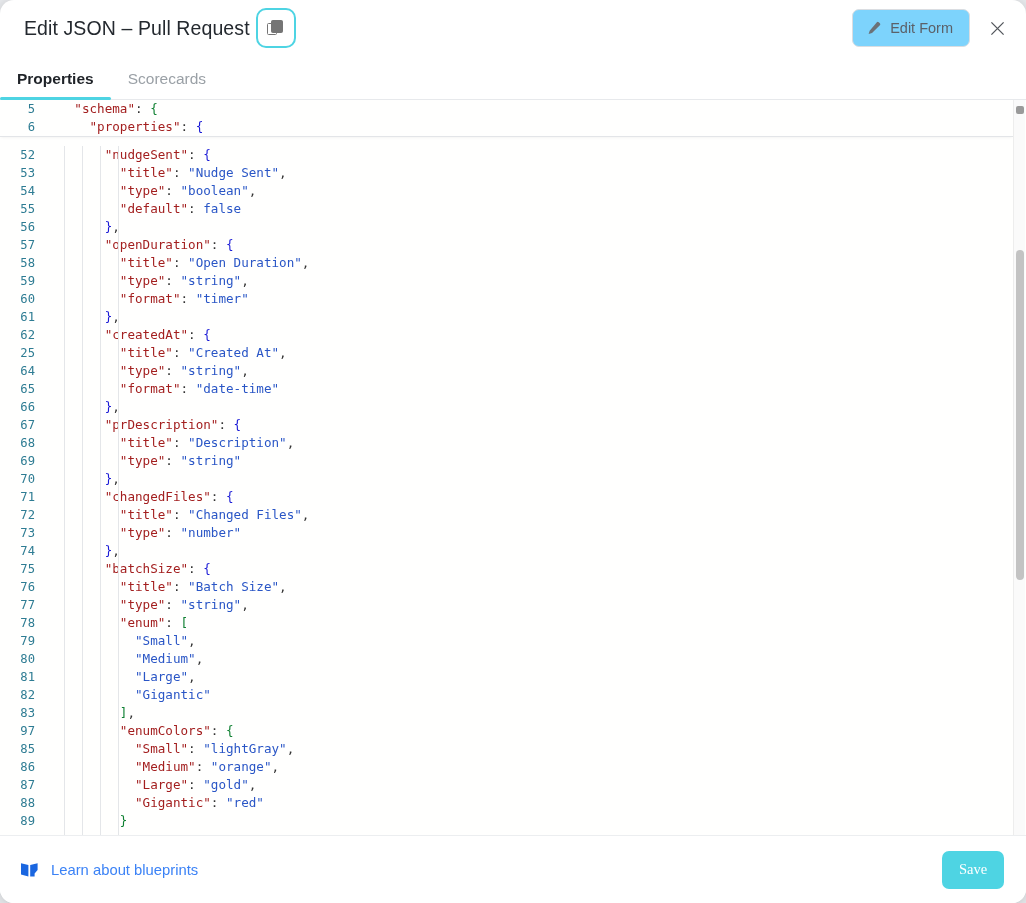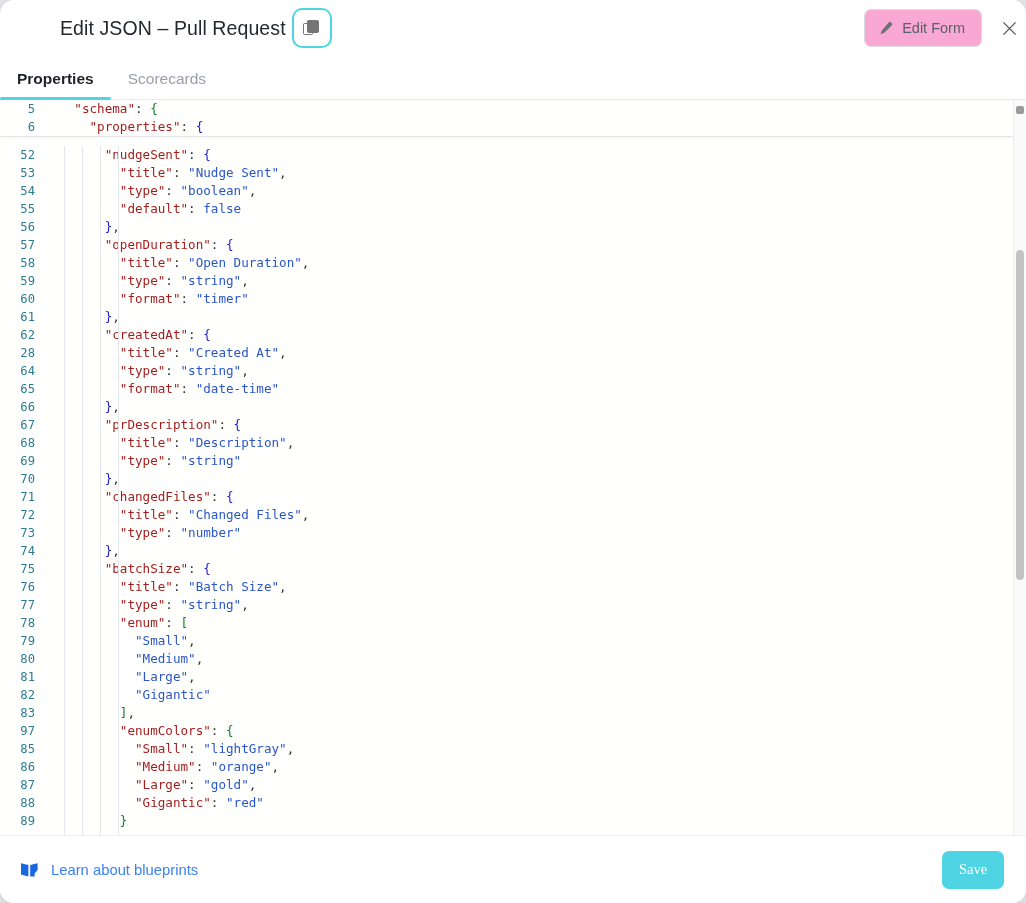--- a/index.html
+++ b/index.html
@@ -22,22 +22,21 @@
     flex-direction: column;
   }
 
   
   .hdr {
     position: relative;
     height: 56px;
     flex: 0 0 56px;
     display: flex;
     align-items: center;
-    padding: 0 2px 0 24px;
-    margin-left: 36px;
+    padding: 0 14px 0 24px;
   }
   .hdr-title {
     font-size: 19.5px;
     color: #24292f;
     letter-spacing: .1px;
     white-space: nowrap;
   }
   .copy-btn {
     margin-left: 6px;
     width: 40px; height: 40px;
@@ -59,21 +58,21 @@
   .hdr-right {
     margin-left: auto;
     display: flex; align-items: center; gap: 12px;
   }
   .edit-form-btn {
     height: 38px;
     padding: 0 16px 0 13px;
     display: flex; align-items: center; gap: 9px;
     border: 1px solid #dadde1;
     border-radius: 7px;
-    background: #f9a8d4;
+    background: #7dd3fc;
     font-size: 14.5px;
     color: #5b6169;
     cursor: pointer;
     white-space: nowrap;
   }
   .pencil { width: 15px; height: 15px; flex:0 0 auto; }
   .close-btn {
     width: 30px; height: 30px;
     display: flex; align-items: center; justify-content: center;
     background: none; border: none; cursor: pointer;
@@ -280,21 +279,21 @@
             <div class="ln-row"><span class="ln">53</span><span class="ln-code">          <span class="k">"title"</span><span class="p">: </span><span class="s">"Nudge Sent"</span><span class="p">,</span></span></div>
             <div class="ln-row"><span class="ln">54</span><span class="ln-code">          <span class="k">"type"</span><span class="p">: </span><span class="s">"boolean"</span><span class="p">,</span></span></div>
             <div class="ln-row"><span class="ln">55</span><span class="ln-code">          <span class="k">"default"</span><span class="p">: </span><span class="s">false</span></span></div>
             <div class="ln-row"><span class="ln">56</span><span class="ln-code">        <span class="b">}</span><span class="p">,</span></span></div>
             <div class="ln-row"><span class="ln">57</span><span class="ln-code">        <span class="k">"openDuration"</span><span class="p">: </span><span class="b">{</span></span></div>
             <div class="ln-row"><span class="ln">58</span><span class="ln-code">          <span class="k">"title"</span><span class="p">: </span><span class="s">"Open Duration"</span><span class="p">,</span></span></div>
             <div class="ln-row"><span class="ln">59</span><span class="ln-code">          <span class="k">"type"</span><span class="p">: </span><span class="s">"string"</span><span class="p">,</span></span></div>
             <div class="ln-row"><span class="ln">60</span><span class="ln-code">          <span class="k">"format"</span><span class="p">: </span><span class="s">"timer"</span></span></div>
             <div class="ln-row"><span class="ln">61</span><span class="ln-code">        <span class="b">}</span><span class="p">,</span></span></div>
             <div class="ln-row"><span class="ln">62</span><span class="ln-code">        <span class="k">"createdAt"</span><span class="p">: </span><span class="b">{</span></span></div>
-            <div class="ln-row"><span class="ln">28</span><span class="ln-code">          <span class="k">"title"</span><span class="p">: </span><span class="s">"Created At"</span><span class="p">,</span></span></div>
+            <div class="ln-row"><span class="ln">25</span><span class="ln-code">          <span class="k">"title"</span><span class="p">: </span><span class="s">"Created At"</span><span class="p">,</span></span></div>
             <div class="ln-row"><span class="ln">64</span><span class="ln-code">          <span class="k">"type"</span><span class="p">: </span><span class="s">"string"</span><span class="p">,</span></span></div>
             <div class="ln-row"><span class="ln">65</span><span class="ln-code">          <span class="k">"format"</span><span class="p">: </span><span class="s">"date-time"</span></span></div>
             <div class="ln-row"><span class="ln">66</span><span class="ln-code">        <span class="b">}</span><span class="p">,</span></span></div>
             <div class="ln-row"><span class="ln">67</span><span class="ln-code">        <span class="k">"prDescription"</span><span class="p">: </span><span class="b">{</span></span></div>
             <div class="ln-row"><span class="ln">68</span><span class="ln-code">          <span class="k">"title"</span><span class="p">: </span><span class="s">"Description"</span><span class="p">,</span></span></div>
             <div class="ln-row"><span class="ln">69</span><span class="ln-code">          <span class="k">"type"</span><span class="p">: </span><span class="s">"string"</span></span></div>
             <div class="ln-row"><span class="ln">70</span><span class="ln-code">        <span class="b">}</span><span class="p">,</span></span></div>
             <div class="ln-row"><span class="ln">71</span><span class="ln-code">        <span class="k">"changedFiles"</span><span class="p">: </span><span class="b">{</span></span></div>
             <div class="ln-row"><span class="ln">72</span><span class="ln-code">          <span class="k">"title"</span><span class="p">: </span><span class="s">"Changed Files"</span><span class="p">,</span></span></div>
             <div class="ln-row"><span class="ln">73</span><span class="ln-code">          <span class="k">"type"</span><span class="p">: </span><span class="s">"number"</span></span></div>

